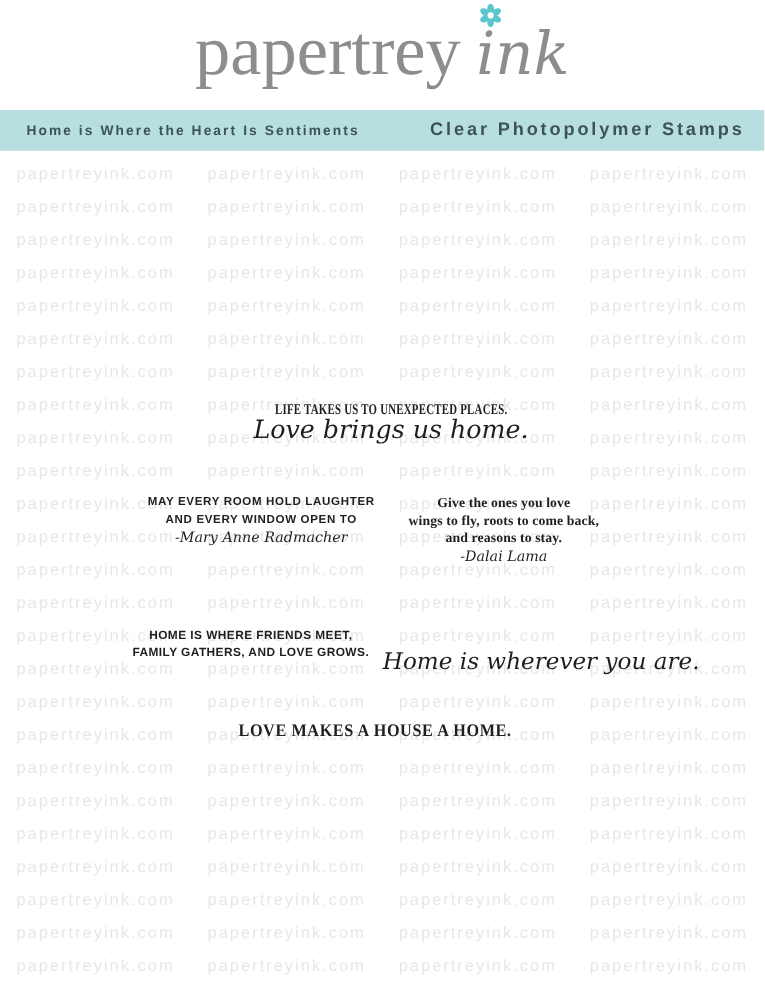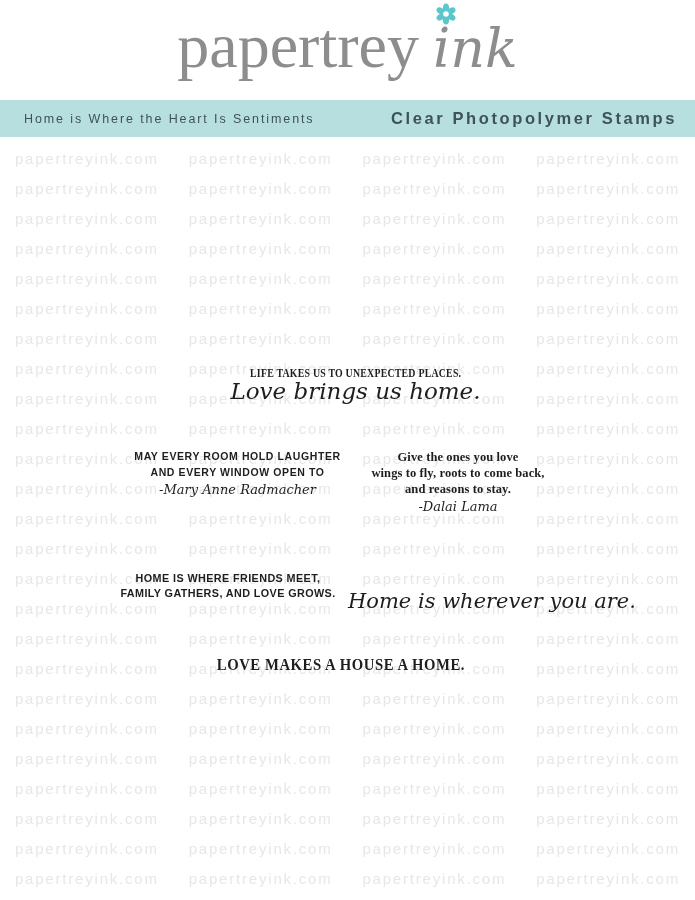--- a/index.html
+++ b/index.html
@@ -37,21 +37,21 @@
   .logo-flower { position:absolute; top:-14px; left:1px; }
 
   
   .banner {
     position:absolute; top:100px; left:0; width:695px; height:37px;
     background:var(--banner_bg);
     display:flex; align-items:center; justify-content:space-between;
     padding:0 18px 0 24px; box-sizing:border-box;
   }
   .banner-left {
-    font-size:12.5px; font-weight:400; letter-spacing:1.9px;
+    font-size:12.5px; font-weight:700; letter-spacing:1.9px;
     color:var(--banner_text); white-space:nowrap;
   }
   .banner-right {
     font-size:16.5px; font-weight:700; letter-spacing:2.6px;
     color:var(--banner_text); white-space:nowrap;
   }
 
   
   .watermark-layer {
     position:absolute; top:143px; left:0; right:0; bottom:0;

